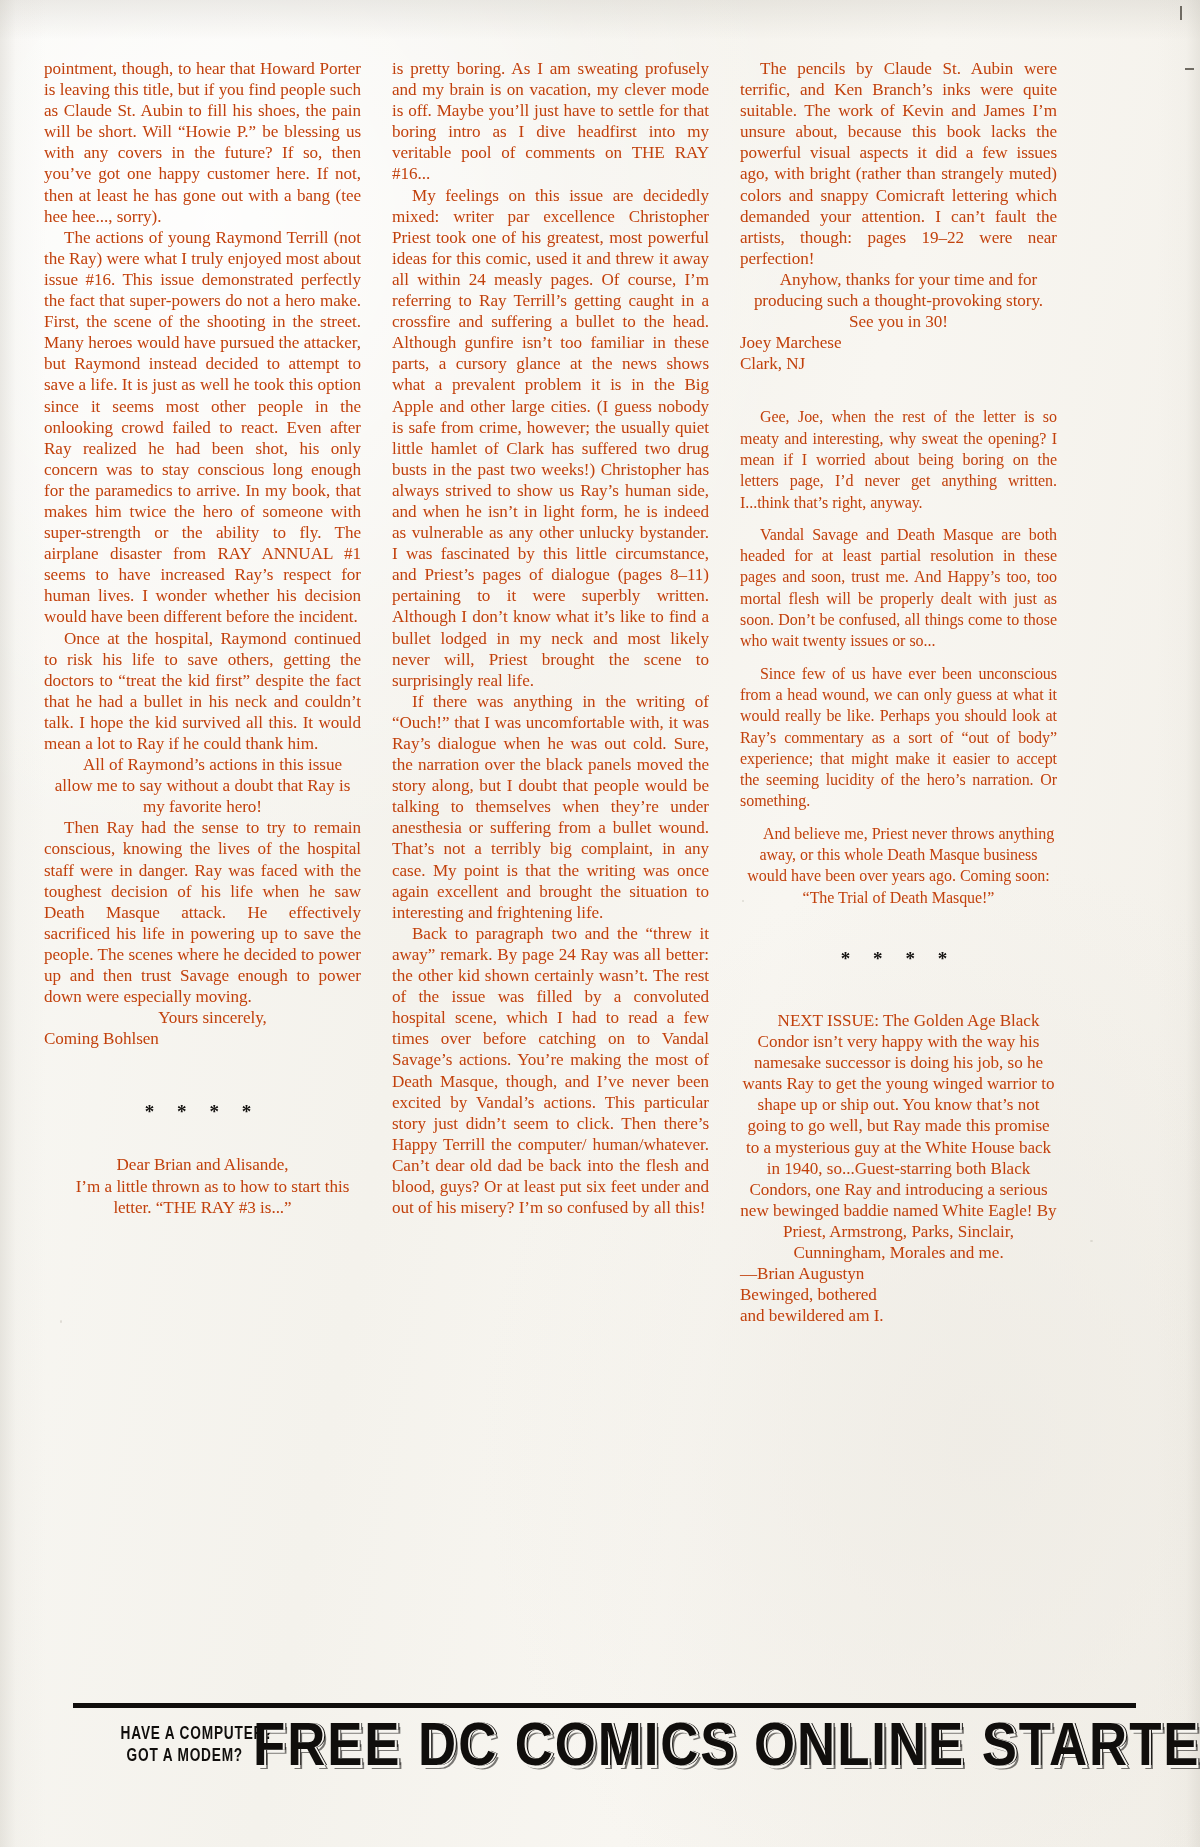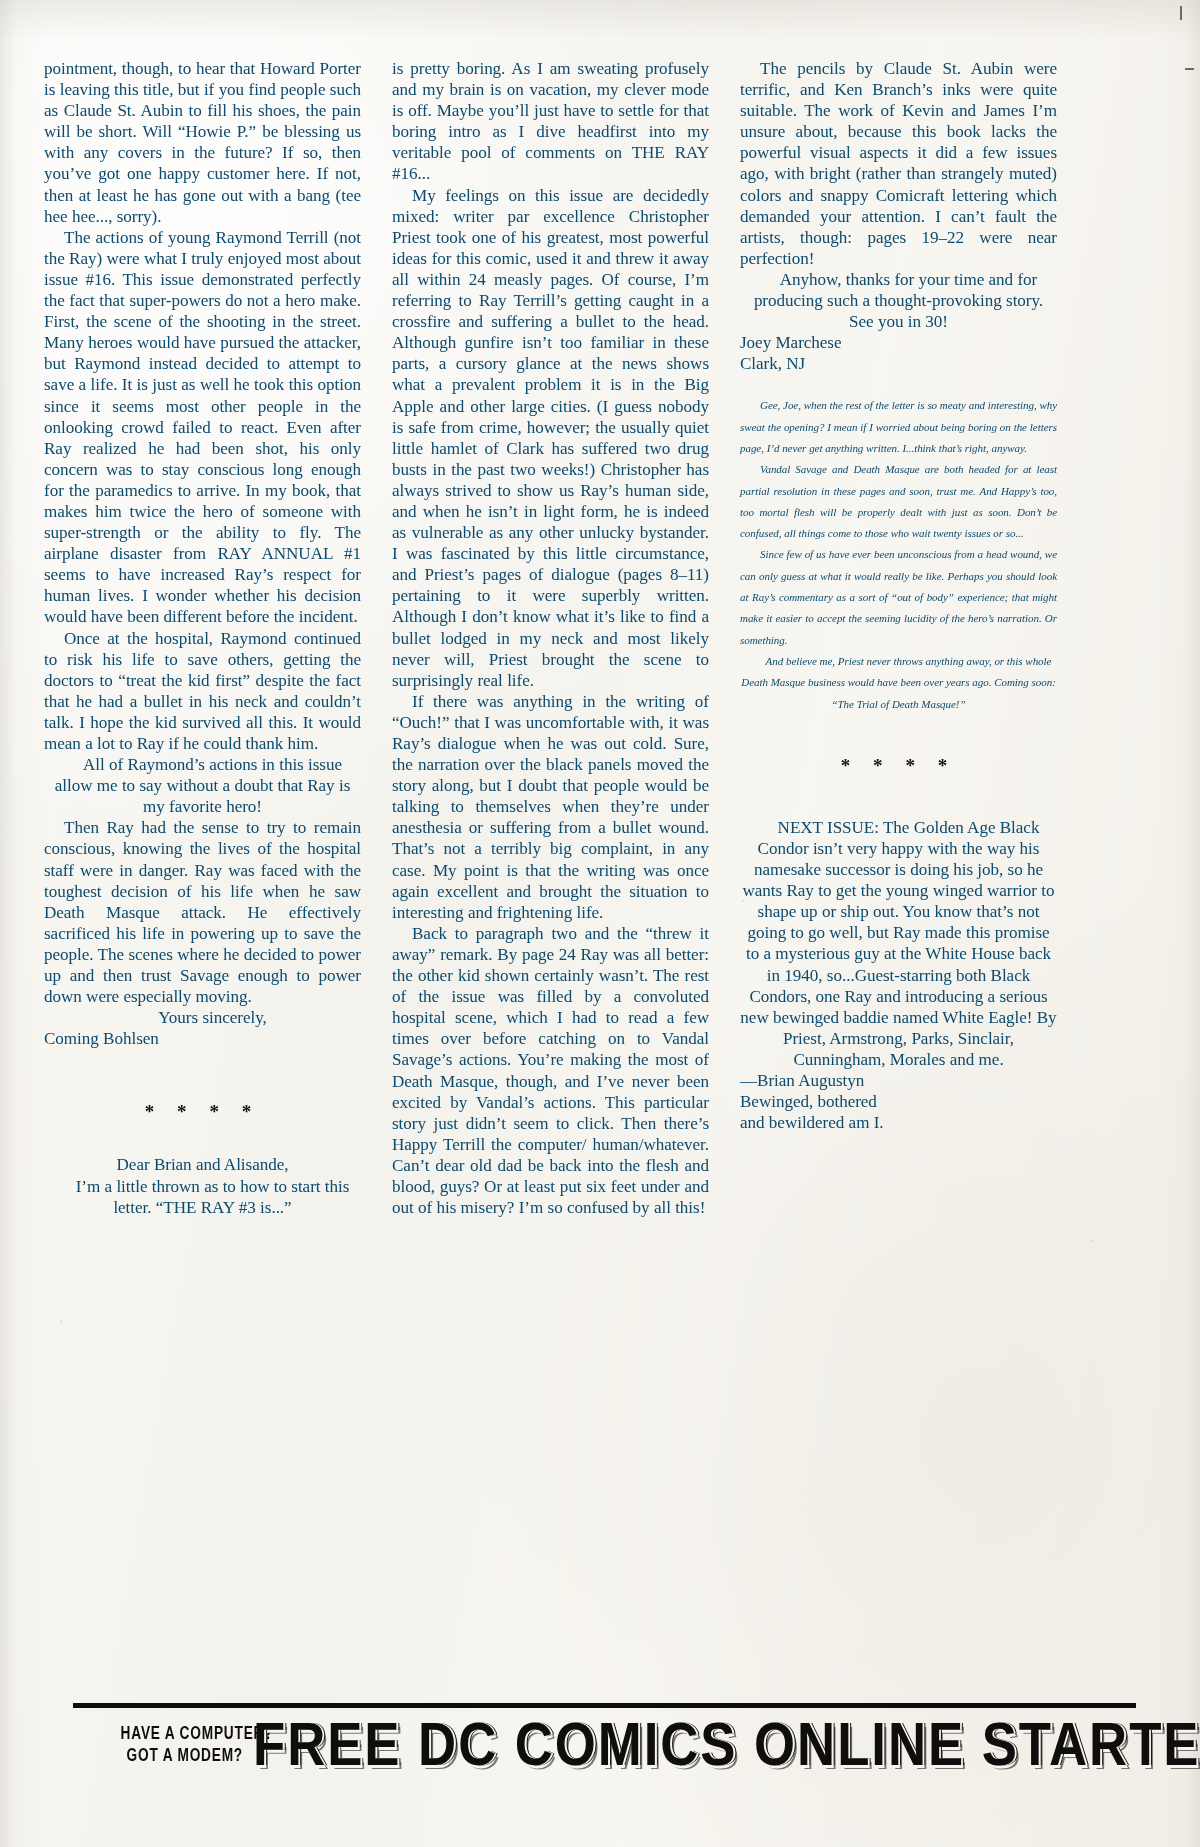--- a/index.html
+++ b/index.html
@@ -58,32 +58,32 @@
     width: 317px;
     position: relative;
   }
 
   p {
     margin: 0;
     font-size: 17.1px;
     line-height: 21.1px;
     text-align: justify;
     text-justify: inter-word;
-    color: #0c4a6e;
+    color: #c2410c;
     letter-spacing: -0.05px;
     word-spacing: 0.1px;
     -webkit-font-smoothing: none;
   }
   p.ind { text-indent: 20px; }
   p.noind { text-indent: 0; }
   p.last { text-align: center; }
   p.italic {
-    font-style: italic;
-    font-size: 11px;
+    font-size: 16px;
     line-height: 21.3px;
+    margin-top: 11px;
   }
   p.sig {
     text-indent: 0;
   }
   .gap-md { height: 21px; }
   .gap-lg { height: 31px; }
   .gap-xl { height: 40px; }
 
   .stars {
     text-align: center;

